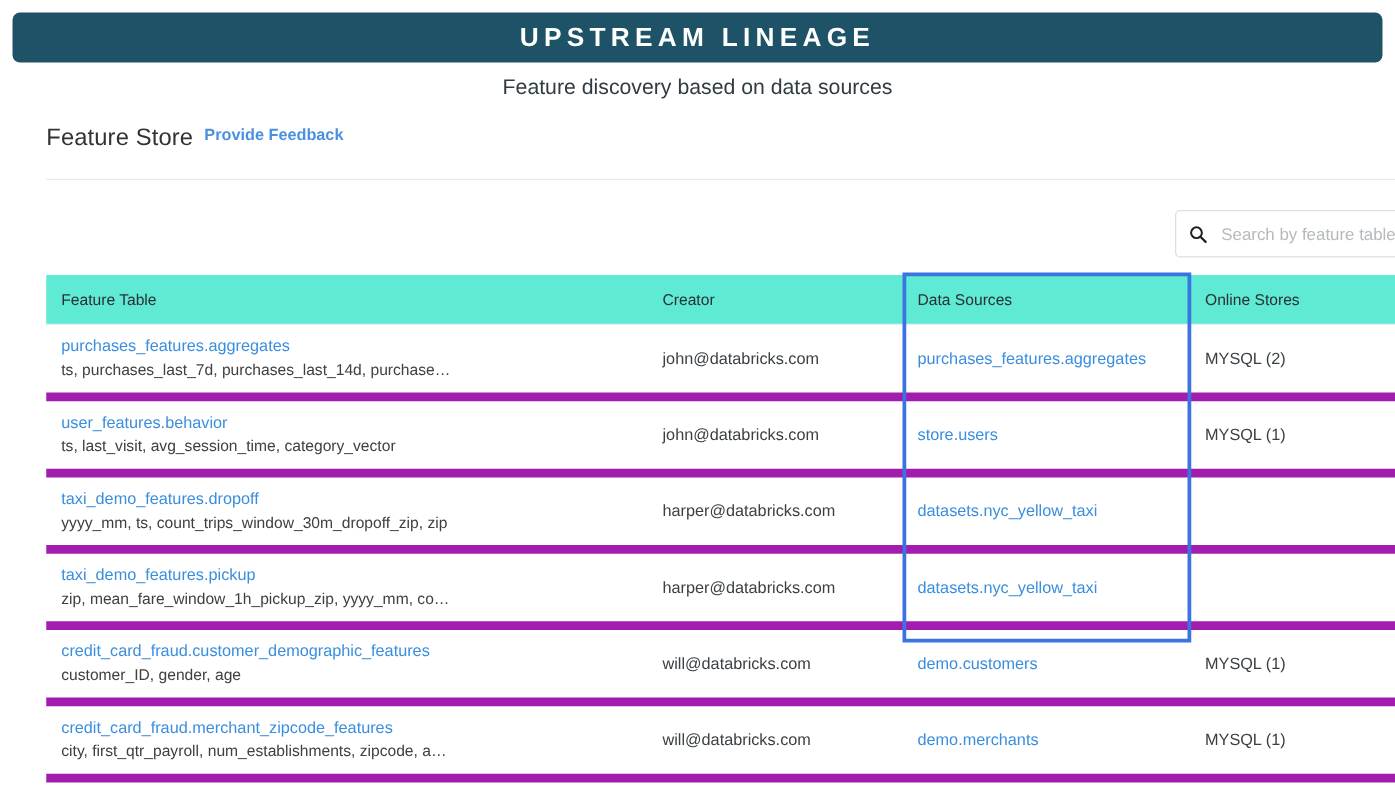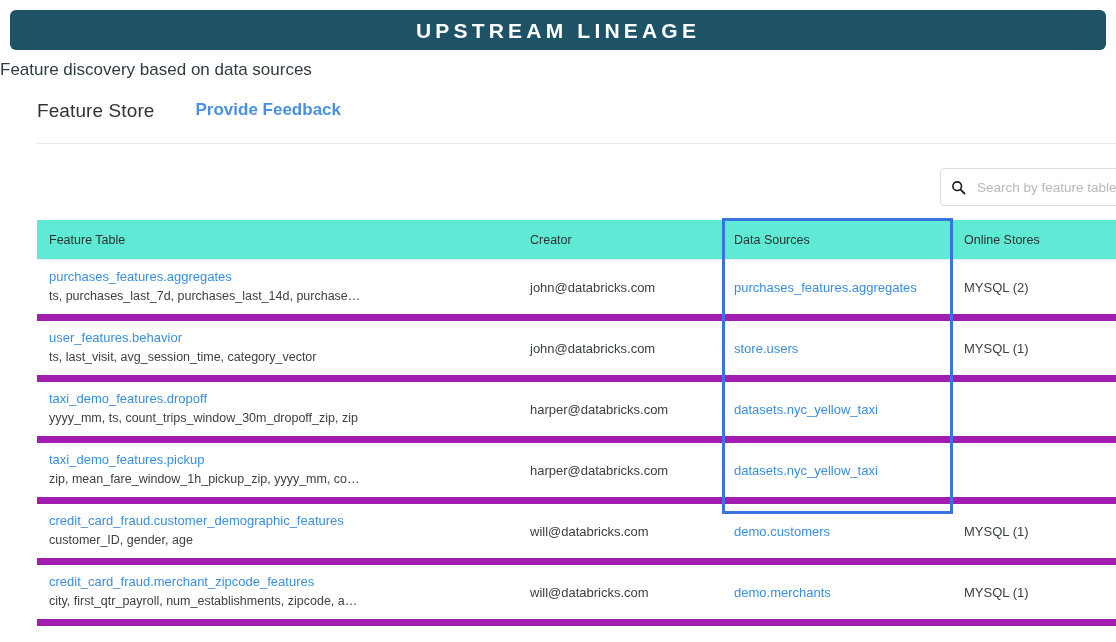--- a/index.html
+++ b/index.html
@@ -40,21 +40,21 @@
     letter-spacing: 4.2px;
     line-height: 1;
   }
 
   
   .subtitle {
     position: absolute;
     left: 0;
     top: 60px;
     width: 1116px;
-    text-align: left;
+    text-align: center;
     font-size: 17px;
     color: #2f3c42;
     font-weight: 400;
   }
 
   
   .fs-head {
     position: absolute;
     left: 37px;
     top: 100px;
@@ -62,25 +62,24 @@
     align-items: flex-start;
     gap: 9px;
   }
   .fs-title {
     font-size: 19px;
     color: #333333;
     font-weight: 400;
     letter-spacing: 0.1px;
   }
   .fs-feedback {
-    font-size: 17px;
+    font-size: 13px;
     color: #4a90e2;
     font-weight: 600;
     cursor: pointer;
-    margin-left: 32px;
   }
 
   
   .top-divider {
     position: absolute;
     left: 37px;
     top: 143px;
     width: 1079px;
     height: 1px;
     background: #e8eaec;

